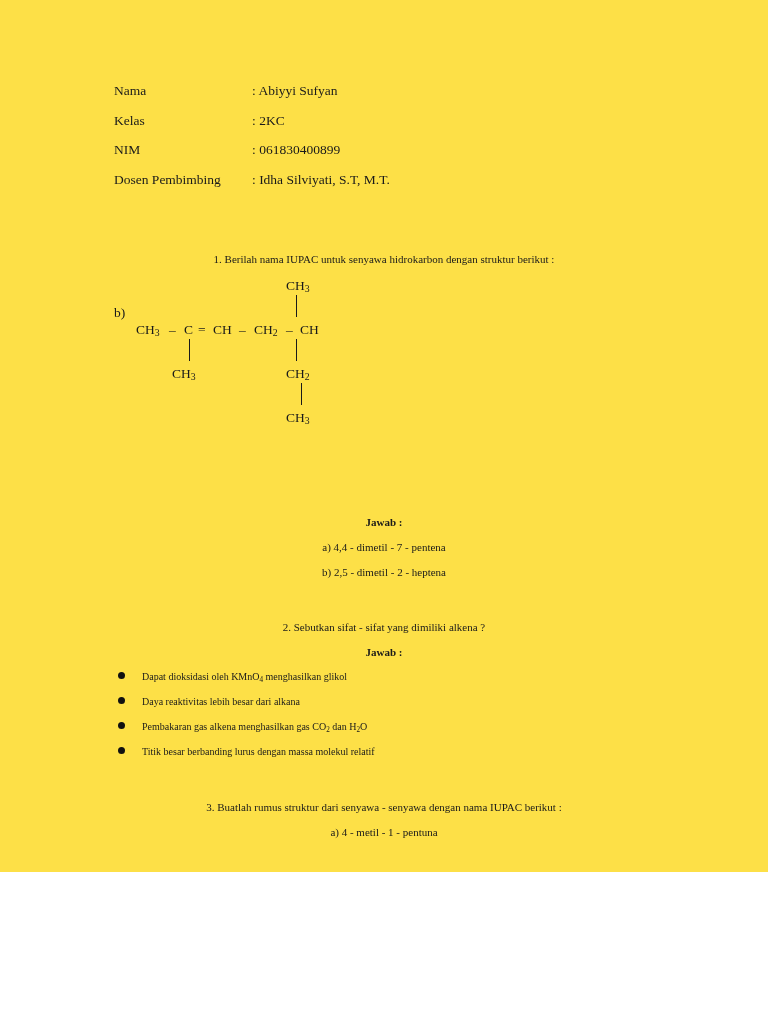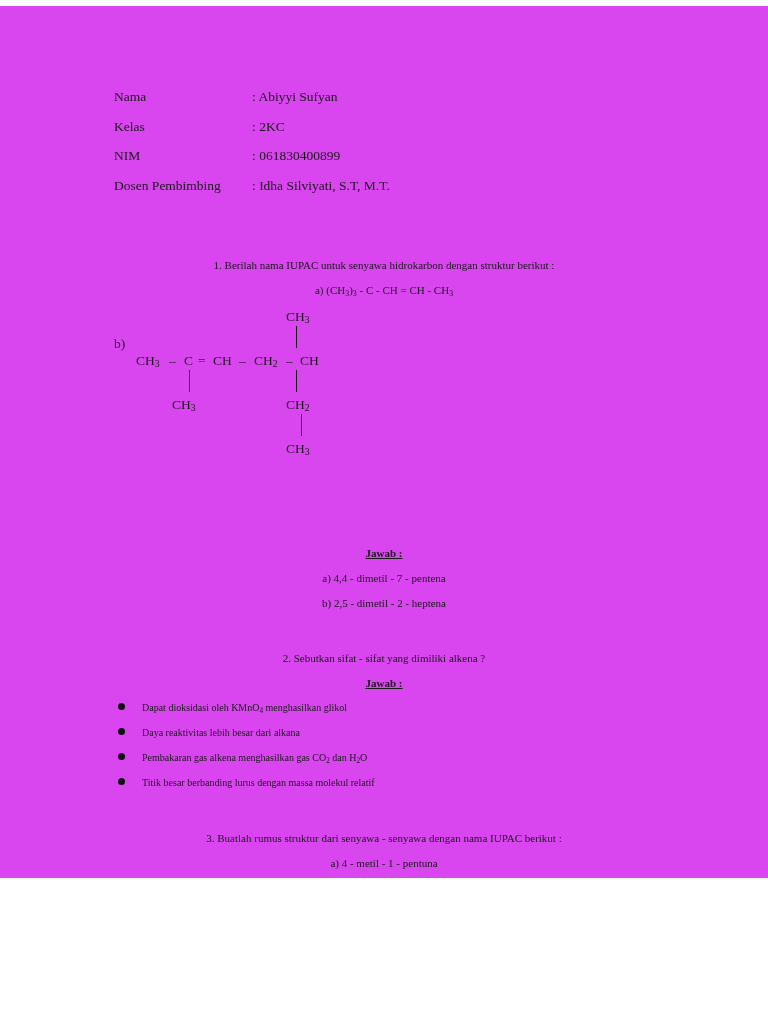--- a/index.html
+++ b/index.html
@@ -10,24 +10,24 @@
   body {
     width: 768px;
     height: 1024px;
     font-family: "Liberation Serif", "DejaVu Serif", serif;
     color: #1a1a1a;
     position: relative;
     overflow: hidden;
   }
   .page {
     position: absolute;
-    left: 0; top: 6px;
+    left: 0; top: 0;
     width: 768px;
     height: 872px;
-    background: #d946ef;
+    background: #fde047;
   }
   .content {
     position: absolute;
     left: 114px;
     top: 84px;
     width: 540px;
   }
 
   
   .ident-row {
@@ -50,21 +50,21 @@
     font-size: 11px;
     line-height: 1.0;
     margin-bottom: 14px;
     white-space: pre-wrap;
     text-align: center;
   }
   .spacer-lg { height: 52px; }
   .spacer-xl { height: 86px; }
   .spacer-md { height: 30px; }
 
-  .bold { font-weight: bold; text-decoration: underline; }
+  .bold { font-weight: bold; }
 
   sub {
     font-size: 0.72em;
     vertical-align: -0.22em;
     line-height: 0;
   }
 
   
   .bullet-row {
     display: flex;
@@ -130,21 +130,20 @@
       <div class="ident-row">
         <div class="ident-label">Dosen Pembimbing</div>
         <div class="ident-value">: Idha Silviyati, S.T, M.T.</div>
       </div>
     </div>
 
     <div class="spacer-lg"></div>
 
     <div class="q-line">1. Berilah nama IUPAC untuk senyawa hidrokarbon dengan struktur berikut :</div>
 
-    <div class="q-line">a) (CH<sub>3</sub>)<sub>3</sub> - C - CH = CH - CH<sub>3</sub></div>
 
     <div class="struct">
       <span class="b-marker">b)</span>
 
       <span class="lbl" style="left:172px; top:0px;">CH<sub>3</sub></span>
       <span class="bond-v" style="left:182px; top:16px; height:22px;"></span>
 
       <span class="lbl" style="left:22px;  top:44px;">CH<sub>3</sub></span>
       <span class="lbl" style="left:55px;  top:44px;">–</span>
       <span class="lbl" style="left:70px;  top:44px;">C</span>

